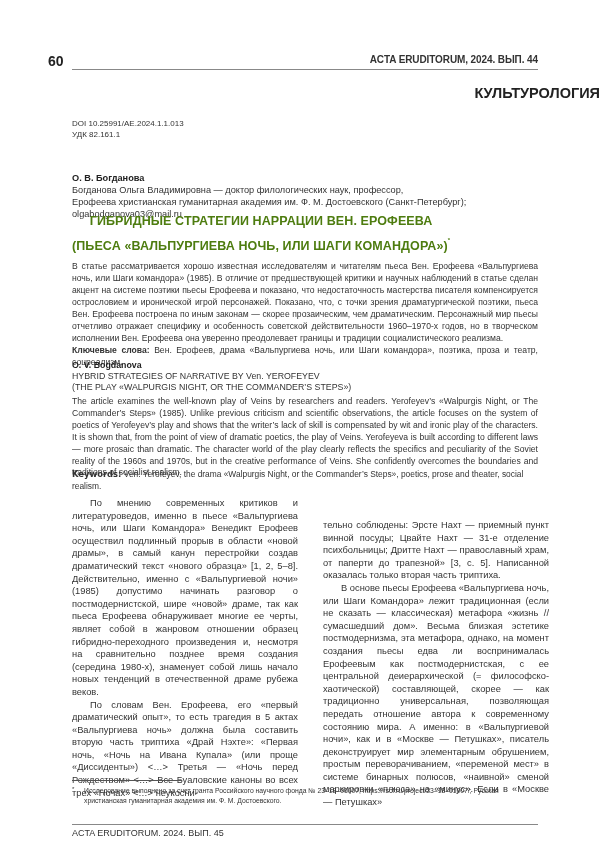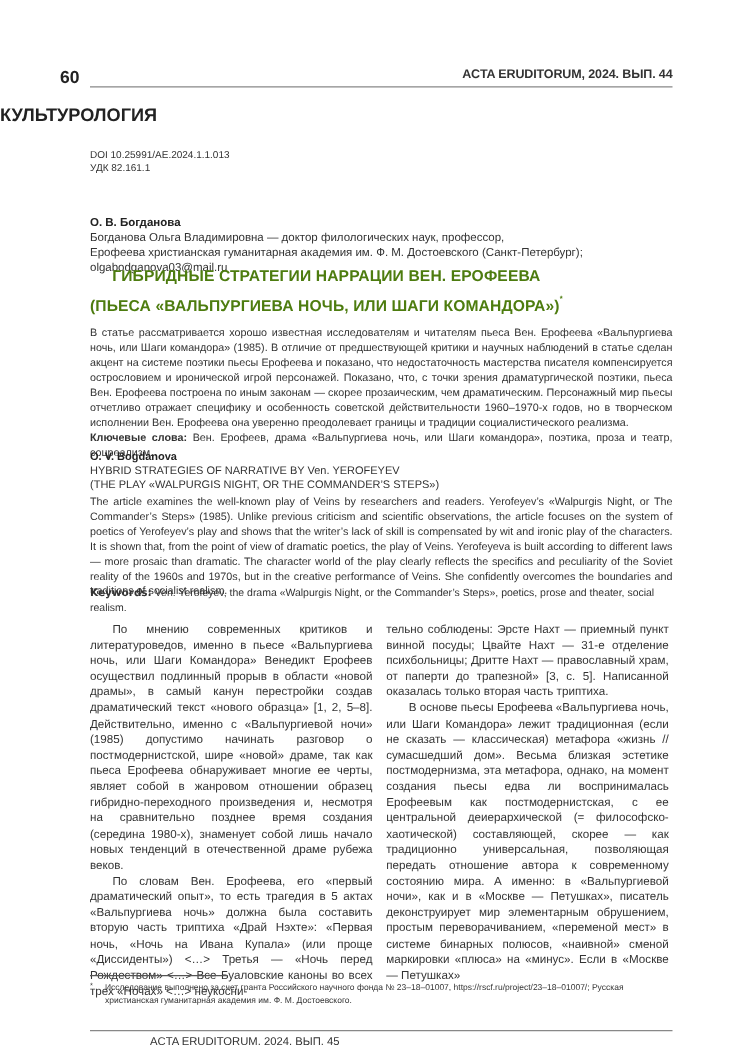--- a/index.html
+++ b/index.html
@@ -4,21 +4,21 @@
 <style>
   html, body { margin: 0; padding: 0; background: #ffffff; }
   body { width: 600px; height: 848px; position: relative; overflow: hidden; color: #2a2a2a; }
   .sans { font-family: "Liberation Sans", "DejaVu Sans", sans-serif; }
   .serif { font-family: Liberation Sans, sans-serif; }
 
   .page-num { position: absolute; left: 48px; top: 53px; font-size: 14px; font-weight: bold; color: #222; }
   .header-rule { position: absolute; left: 72px; right: 62px; top: 69px; border-top: 1px solid #888; }
   .running-head { position: absolute; right: 62px; top: 54px; font-size: 10px; color: #333; letter-spacing: -0.1px; font-weight: bold; }
 
-  .section-title { position: absolute; left: 0; right: 0; top: 85px; text-align: left; font-size: 14.5px; font-weight: bold; color: #222; }
+  .section-title { position: absolute; left: 0; right: 0; top: 85px; text-align: right; font-size: 14.5px; font-weight: bold; color: #222; }
 
   .doi { position: absolute; left: 72px; top: 119px; font-size: 8px; line-height: 10.5px; color: #333; }
 
   .author-block { position: absolute; left: 72px; top: 172px; font-size: 9.2px; line-height: 12px; color: #333; width: 470px; }
   .author-block .name { font-weight: bold; color: #222; }
 
   .title-ru { position: absolute; left: 72px; top: 212px; font-size: 12.5px; font-weight: bold; line-height: 19px; color: #4d7c0f; letter-spacing: 0.1px; text-align: center; }
   .title-ru sup { font-size: 6px; vertical-align: 8px; }
 
   .abstract-ru { position: absolute; left: 72px; top: 260px; width: 466px; font-size: 8.6px; line-height: 12px; text-align: justify; color: #333; }
@@ -26,31 +26,31 @@
 
   .author-en { position: absolute; left: 72px; top: 360px; font-size: 8.8px; font-weight: bold; color: #222; }
   .title-en { position: absolute; left: 72px; top: 371px; font-size: 8.8px; line-height: 11px; color: #333; }
 
   .abstract-en { position: absolute; left: 72px; top: 396px; width: 466px; font-size: 8.6px; line-height: 11.9px; text-align: justify; color: #333; }
   .keywords-en { position: absolute; left: 72px; top: 469px; width: 470px; font-size: 8.4px; line-height: 11.5px; color: #333; }
   .keywords-en .kw-label { font-family: "DejaVu Sans", "Liberation Sans", sans-serif; }
 
   .col { position: absolute; top: 497px; width: 226px; font-size: 9.3px; line-height: 12.6px; text-align: justify; color: #333; }
   .col-left { left: 72px; }
-  .col-right { left: 309px; }
+  .col-right { left: 323px; margin-top: 22px; }
   .col p { margin: 0; }
   .col p.indent { text-indent: 18px; }
 
   .footnote-rule { position: absolute; left: 72px; top: 780px; width: 110px; border-top: 1px solid #555; }
   .footnote { position: absolute; left: 72px; top: 786px; width: 466px; font-size: 6.8px; line-height: 10px; color: #333; }
   .footnote .mark { position: absolute; left: 0; top: -2px; font-size: 6px; }
   .footnote .text { padding-left: 12px; display: block; }
 
   .footer-rule { position: absolute; left: 72px; right: 62px; top: 824px; border-top: 1px solid #888; }
-  .footer-text { position: absolute; left: 72px; top: 828px; font-size: 9px; color: #333; margin-left: 48px; }
+  .footer-text { position: absolute; left: 72px; top: 828px; font-size: 9px; color: #333; }
 </style>
 </head>
 <body>
 
 <div class="page-num sans">60</div>
 <div class="header-rule"></div>
 <div class="running-head sans">ACTA ERUDITORUM, 2024. ВЫП. 44</div>
 
 <div class="section-title sans">КУЛЬТУРОЛОГИЯ</div>
 

